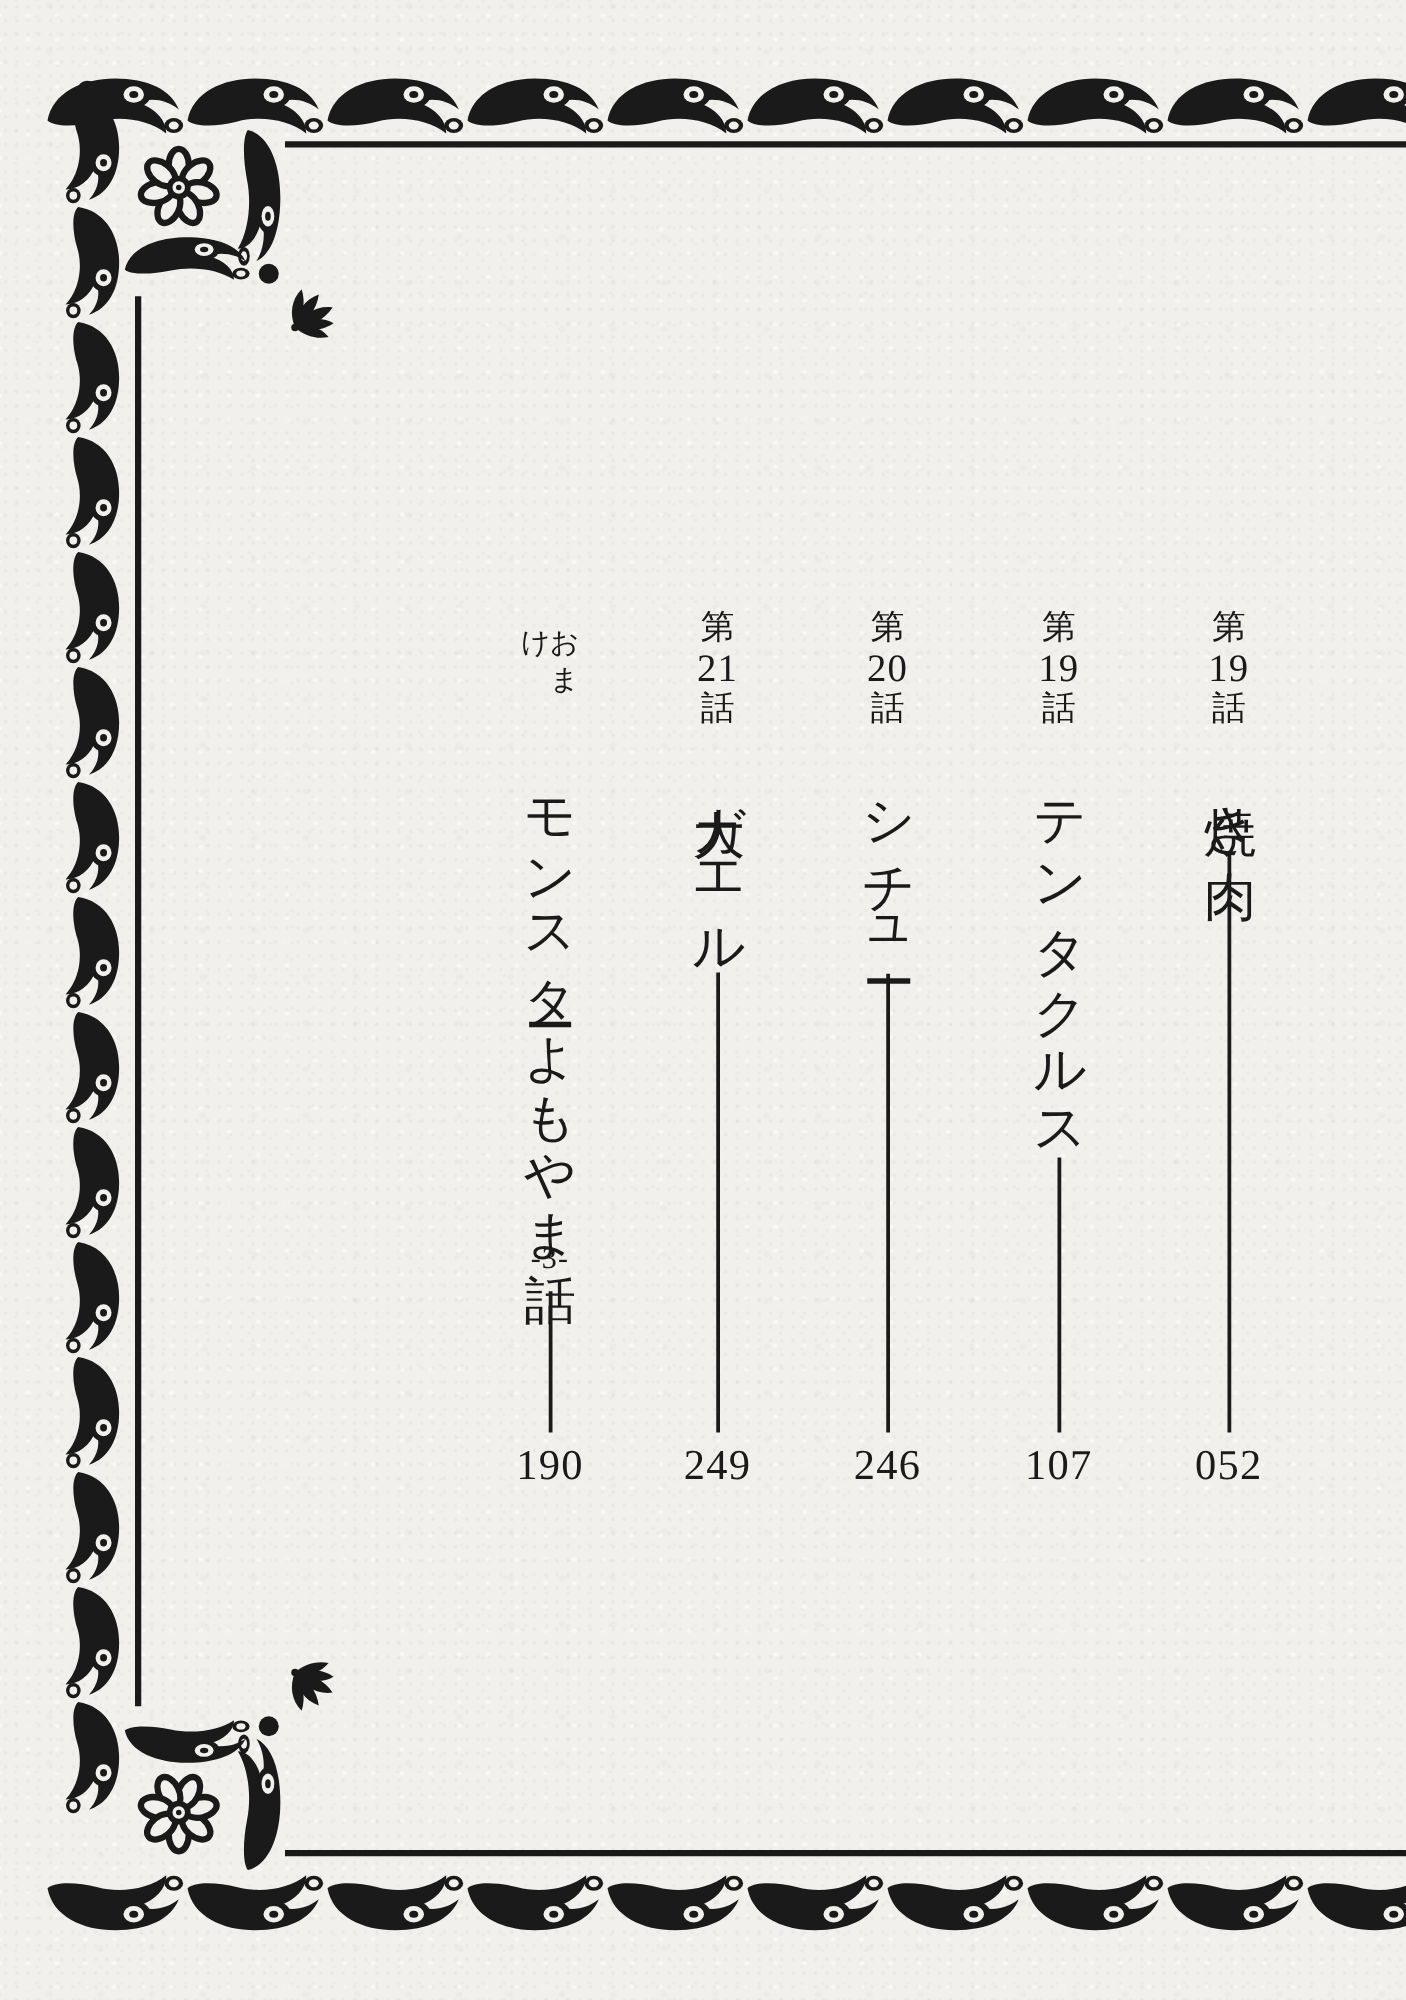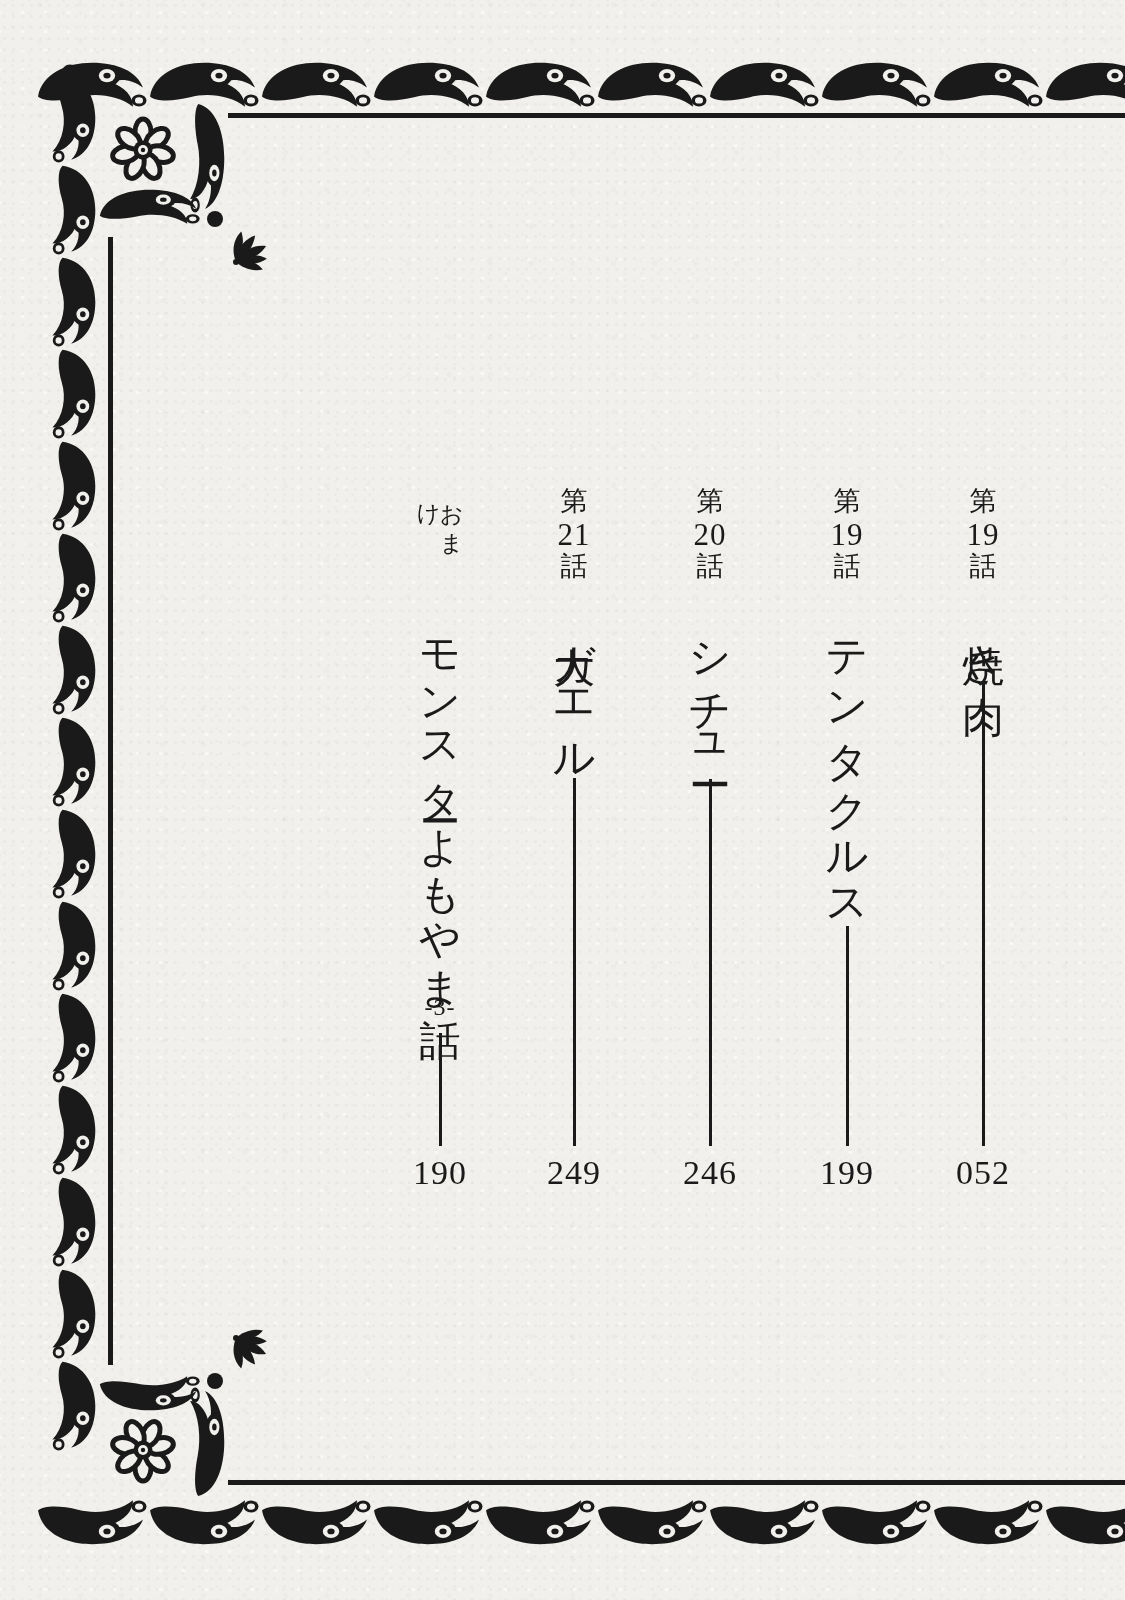--- a/index.html
+++ b/index.html
@@ -207,21 +207,21 @@
 </div>
 
 <div class="toc-column col-2">
   <div class="chapter-head">
     <span class="kanji">第</span>
     <span class="num">19</span>
     <span class="kanji">話</span>
   </div>
   <div class="entry-title">テンタクルス</div>
   <div class="leader-line"></div>
-  <div class="page-number">199</div>
+  <div class="page-number">107</div>
 </div>
 
 <div class="toc-column col-3">
   <div class="chapter-head">
     <span class="kanji">第</span>
     <span class="num">20</span>
     <span class="kanji">話</span>
   </div>
   <div class="entry-title">シチュー</div>
   <div class="leader-line"></div>

